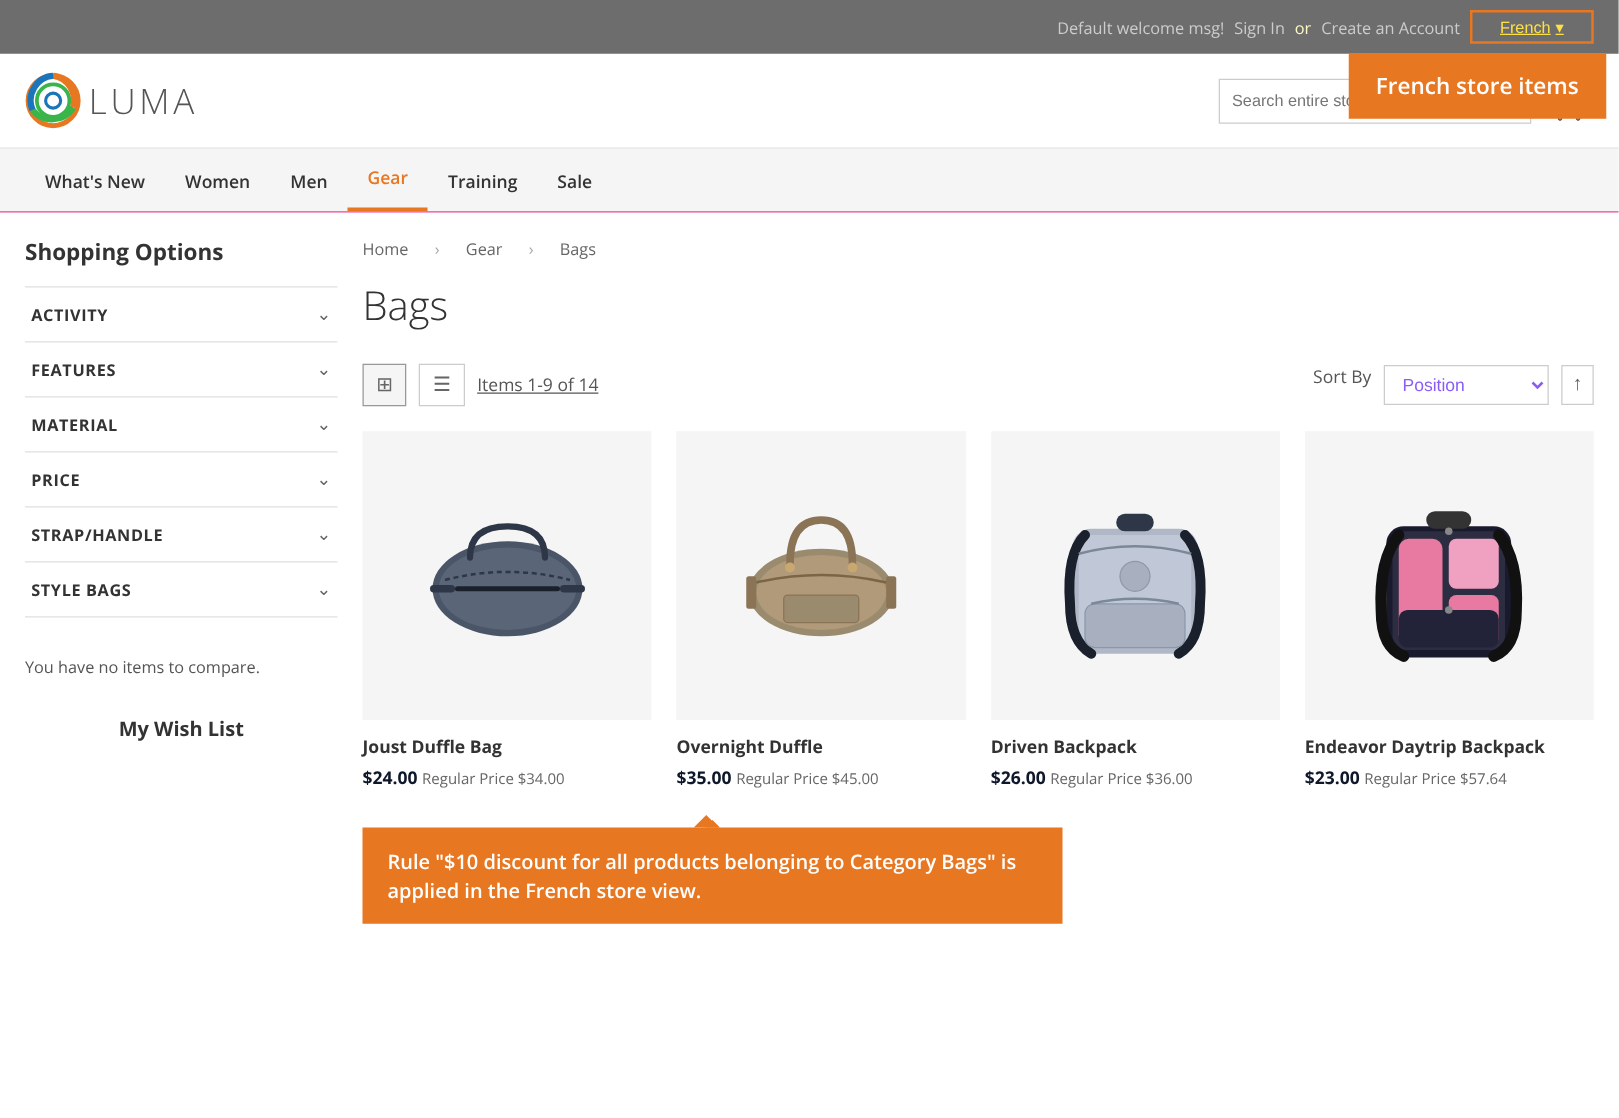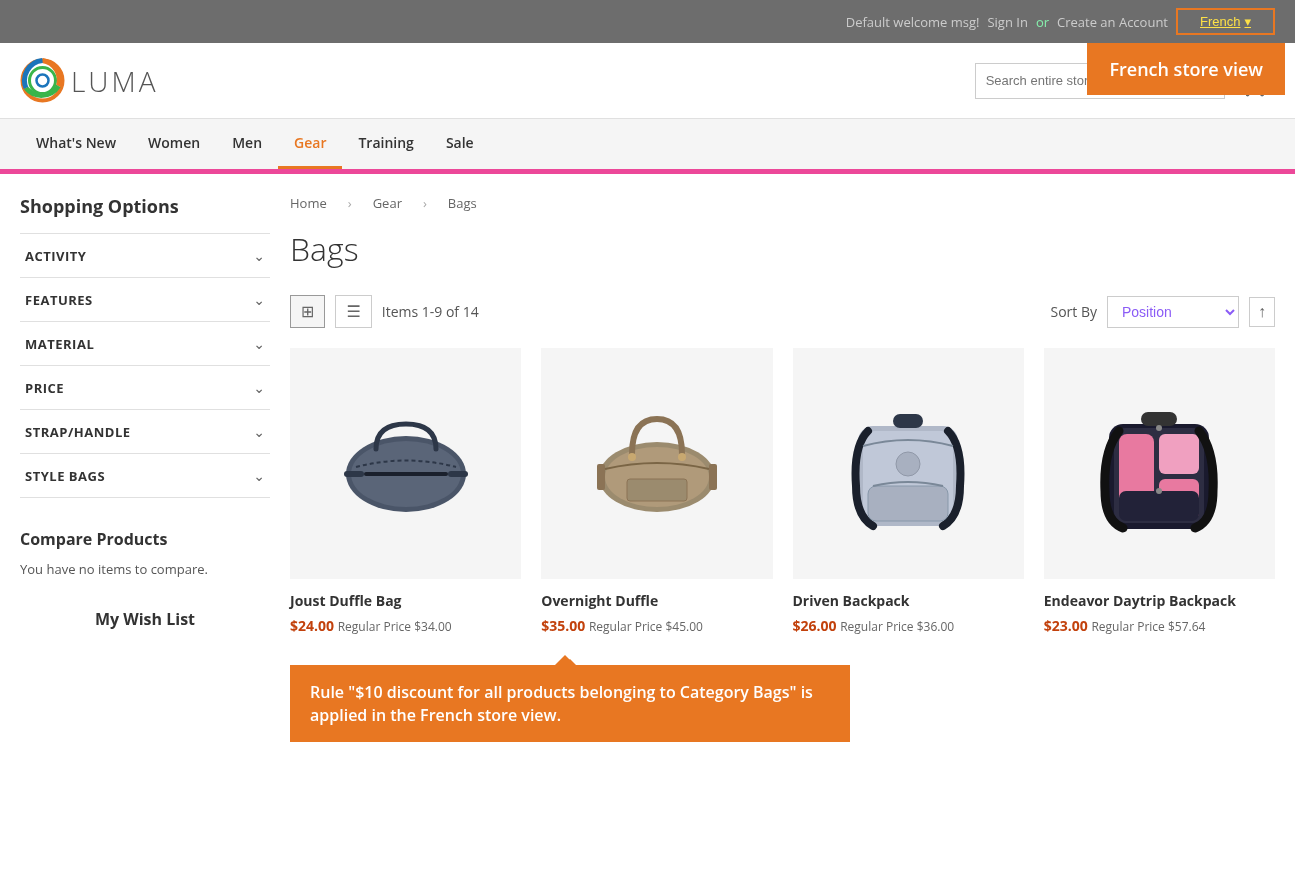--- a/index.html
+++ b/index.html
@@ -10,21 +10,21 @@
       background: #6d6d6d;
       color: #ccc;
       padding: 8px 20px;
       display: flex;
       justify-content: flex-end;
       align-items: center;
       gap: 8px;
       font-size: 13px;
     }
     .top-bar a { color: #ccc; text-decoration: none; }
-    .top-bar .separator { color: #86efac; }
+    .top-bar .separator { color: #fef9c3; }
     .french-btn {
       background: transparent;
       border: 2px solid #e87722;
       color: #fde047;
       padding: 4px 22px;
       cursor: pointer;
       font-size: 13px;
       display: flex;
       align-items: center;
       gap: 4px;
@@ -91,24 +91,24 @@
       font-size: 18px;
       font-weight: 600;
       white-space: nowrap;
       z-index: 100;
       pointer-events: none;
     }
 
     
     .main-nav {
       background: #f5f5f5;
-      border-bottom: 5px solid #ec4899;
+      border-bottom: 1px solid #ec4899;
       padding: 0 20px;
       display: flex;
-      align-items: flex-start;
+      align-items: flex-end;
     }
     .main-nav a {
       display: inline-block;
       padding: 14px 16px;
       text-decoration: none;
       color: #333;
       font-size: 14px;
       font-weight: 600;
     }
     .main-nav a.active {
@@ -198,22 +198,22 @@
     .toolbar-left { display: flex; align-items: center; gap: 10px; }
     .view-btn {
       border: 1px solid #ccc;
       background: #fff;
       padding: 6px 10px;
       cursor: pointer;
       font-size: 16px;
       color: #666;
     }
     .view-btn.active { border-color: #999; background: #f5f5f5; }
-    .items-count { font-size: 14px; color: #555; }
-    .toolbar-right { display: flex; align-items: center; gap: 10px; }
+    .items-count { font-size: 14px; color: #555; text-decoration: underline; }
+    .toolbar-right { display: flex; gap: 10px; }
     .sort-label { font-size: 14px; color: #555; }
     .sort-select {
       border: 1px solid #ccc;
       padding: 6px 10px;
       font-size: 14px;
       color: #8b5cf6;
       background: #fff;
       cursor: pointer;
     }
     .sort-arrow {
@@ -246,21 +246,21 @@
     .product-name {
       font-size: 14px;
       font-weight: 700;
       color: #333;
       margin-bottom: 6px;
     }
     .product-price {
       font-size: 14px;
       color: #333;
     }
-    .price-special { font-weight: 700; color: #c2410c; }
+    .price-special { font-weight: 700; color: #0f172a; }
     .price-regular { color: #666; font-size: 12px; }
 
     
     .annotation-box {
       position: relative;
       background: #e87722;
       color: #fff;
       padding: 16px 20px;
       font-size: 16px;
       font-weight: 600;
@@ -285,21 +285,21 @@
   <span>Default welcome msg!</span>
   <a href="#">Sign In</a>
   <span class="separator">or</span>
   <a href="#">Create an Account</a>
   <div class="tooltip-container">
     <button class="french-btn">
       <span>French</span>
       <span>▾</span>
     </button>
     <div class="french-store-tooltip">
-      <span>French store view</span>
+      <span>French store items</span>
     </div>
   </div>
 </div>
 
 <div class="header">
   <div class="logo">
 
     <svg class="logo-ring" viewBox="0 0 45 45" xmlns="http://www.w3.org/2000/svg">
       <circle cx="22.5" cy="22.5" r="20" fill="none" stroke="#e87722" stroke-width="4"></circle>
       <circle cx="22.5" cy="22.5" r="13" fill="none" stroke="#39b54a" stroke-width="3"></circle>
@@ -355,21 +355,20 @@
         <span class="filter-label">STRAP/HANDLE</span>
         <span class="chevron-icon">⌄</span>
       </div>
       <div class="filter-item">
         <span class="filter-label">STYLE BAGS</span>
         <span class="chevron-icon">⌄</span>
       </div>
     </div>
 
     <div class="sidebar-section">
-      <div class="compare-products-title">Compare Products</div>
       <p class="compare-text">You have no items to compare.</p>
     </div>
 
     <div class="sidebar-section">
       <div class="wishlist-title">My Wish List</div>
     </div>
   </aside>
 
   <main class="main-content">
 

